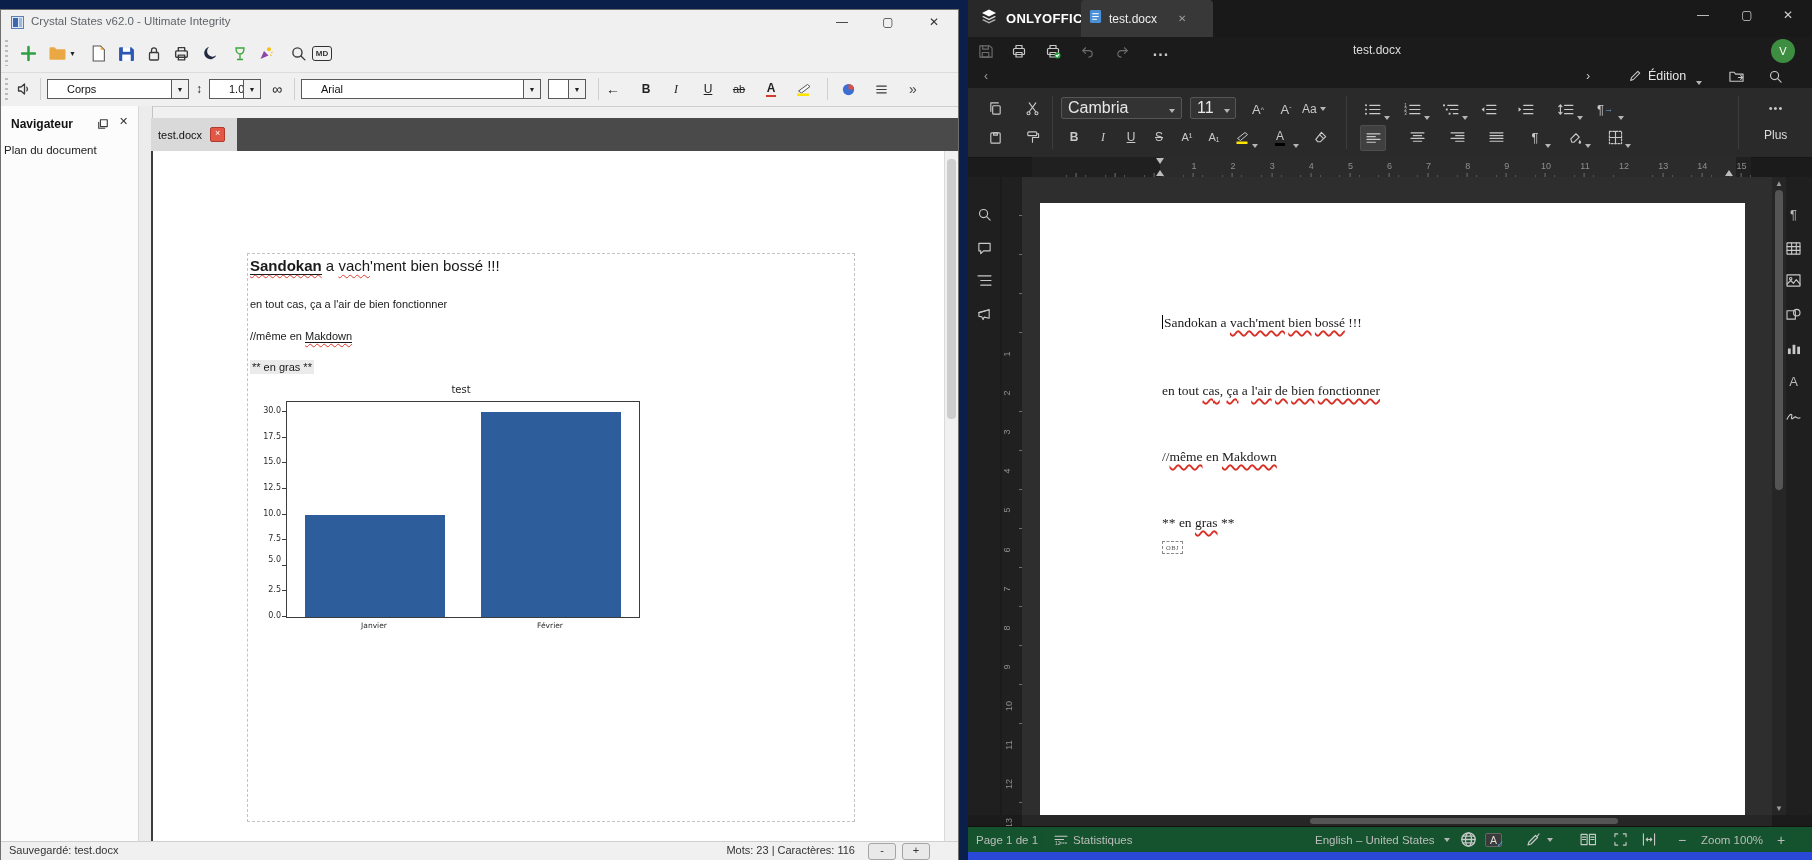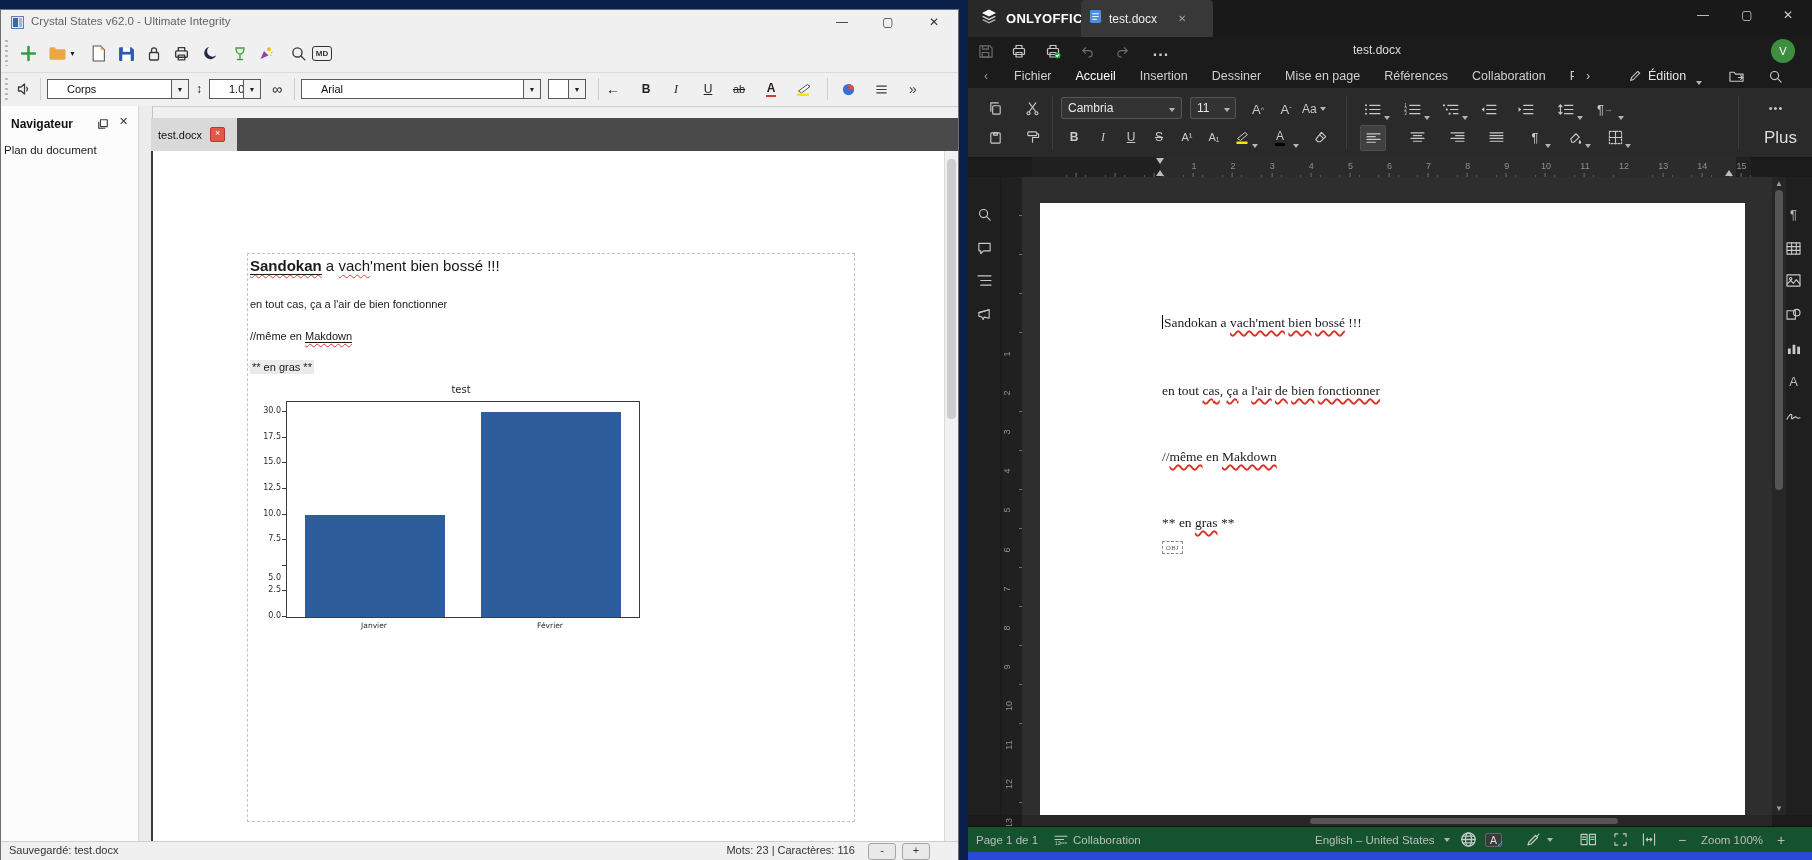--- a/index.html
+++ b/index.html
@@ -55,21 +55,21 @@
   .rw-tab{position:absolute;left:113px;top:0;width:132px;height:37px;background:#383838;display:flex;align-items:center;gap:7px;padding-left:8px;box-sizing:border-box;border-radius:4px 4px 0 0;}
   .rw-ctrl{position:absolute;top:0;width:40px;height:30px;text-align:center;line-height:30px;color:#cfcfcf;font-size:12px;}
   .rw-quick{position:absolute;left:0;top:37px;width:100%;height:28px;background:#1b1b1b;}
   .qic{position:absolute;top:2px;width:26px;height:24px;display:flex;align-items:center;justify-content:center;}
   .rw-menubar{position:absolute;left:0;top:65px;width:100%;height:23px;background:#1b1b1b;font-size:12.5px;}
   .mitem{position:relative;display:inline-block;color:#cfcfcf;margin-right:24px;line-height:23px;}
   .mitem.active{color:#fff;border-bottom:3px solid #4a76a8;}
   .rw-ribbon{position:absolute;left:0;top:88px;width:100%;height:69px;background:#2a2a2a;border-bottom:1px solid #161616;}
   .rsep{position:absolute;top:8px;bottom:8px;width:1px;background:#3d3d3d;}
   .ric{position:absolute;width:24px;height:24px;display:flex;align-items:center;justify-content:center;color:#c9c9c9;font-size:12px;}
-  .rcombo{position:absolute;height:22px;background:#333;border:1px solid #555;border-radius:2px;box-sizing:border-box;display:flex;align-items:center;font-size:12px;color:#e8e8e8;}
+  .rcombo{position:absolute;height:22px;background:#333;border:1px solid #555;border-radius:2px;box-sizing:border-box;display:flex;align-items:center;font-size:16px;color:#e8e8e8;}
   .rcombo .cv{flex:1;padding-left:6px;}
   .caret{width:0;height:0;border-left:3.5px solid transparent;border-right:3.5px solid transparent;border-top:4px solid #b5b5b5;display:inline-block;}
   .pressed{background:#404040;border:1px solid #4f4f4f;border-radius:2px;}
   .rw-ruler{position:absolute;left:64px;top:157px;width:719px;height:20px;background:#202020;}
   .ruler-active{position:absolute;left:128px;top:0;width:576px;height:100%;background:#2b2b2b;}
   .rnum{position:absolute;top:4px;font-size:9px;color:#8f8f8f;transform:translateX(-50%);}
   .vnum{position:absolute;left:2px;font-size:9px;color:#8f8f8f;transform:rotate(-90deg);}
   .lstrip{position:absolute;left:0;top:177px;width:32px;bottom:45px;background:#1f1f1f;}
   .rstrip{position:absolute;right:0;top:177px;width:37px;bottom:45px;background:#1f1f1f;}
   .strip-ic{position:absolute;left:0;width:100%;height:26px;display:flex;align-items:center;justify-content:center;color:#b9b9b9;}
@@ -282,21 +282,21 @@
           <span class="ytick" style="left: 4px; top: 53.625px;">17.5</span>
           <span class="ytickmark" style="left: 39px; top: 58.625px;"></span>
           <span class="ytick" style="left: 4px; top: 79.25px;">15.0</span>
           <span class="ytickmark" style="left: 39px; top: 84.25px;"></span>
           <span class="ytick" style="left: 4px; top: 104.875px;">12.5</span>
           <span class="ytickmark" style="left: 39px; top: 109.875px;"></span>
           <span class="ytick" style="left: 4px; top: 130.5px;">10.0</span>
           <span class="ytickmark" style="left: 39px; top: 135.5px;"></span>
           <span class="ytick" style="left: 4px; top: 156.125px;">7.5</span>
           <span class="ytickmark" style="left: 39px; top: 161.125px;"></span>
-          <span class="ytick" style="left: 4px; top: 195px;">5.0</span>
+          <span class="ytick" style="left: 4px; top: 177px;">5.0</span>
           <span class="ytickmark" style="left: 39px; top: 186.75px;"></span>
           <span class="ytick" style="left: 4px; top: 207.375px;">2.5</span>
           <span class="ytickmark" style="left: 39px; top: 212.375px;"></span>
           <span class="ytick" style="left: 4px; top: 233px;">0.0</span>
           <span class="ytickmark" style="left: 39px; top: 238px;"></span>
         </div>
       <div id="chart-xlabels">
           <span class="xlab" style="left: 131px; top: 243px;">Janvier</span>
           <span class="xlab" style="left: 307px; top: 243px;">Février</span>
         </div>
@@ -373,23 +373,20 @@
           <path d="M9.5 4l3 3-3 3"></path>
         </svg>
       </span>
     <span class="qic" style="left:180px;color:#c9c9c9;font-weight:bold;letter-spacing:1px;">...</span>
     <span class="abs" style="left:385px;top:6px;font-size:12px;color:#ddd;">test.docx</span>
     <span class="abs" style="left:803px;top:2px;width:24px;height:24px;border-radius:50%;background:#3e8e41;color:#fff;text-align:center;line-height:24px;font-size:11px;">V</span>
   </div>
 
   <div class="rw-menubar">
     <span class="abs" style="left:16px;top:0;line-height:23px;color:#9a9a9a;">‹</span>
-    <div class="abs" style="left:46px;top:0;width:560px;white-space:nowrap;overflow:hidden;">
-      <span class="mitem">Fichier</span><span class="mitem active">Accueil</span><span class="mitem">Insertion</span><span class="mitem">Dessiner</span><span class="mitem">Mise en page</span><span class="mitem">Références</span><span class="mitem">Collaboration</span><span class="mitem">P</span>
-    </div>
     <span class="abs" style="left:618px;top:0;line-height:23px;color:#cfcfcf;">›</span>
     <span class="abs" style="left:660px;top:4px;"><svg class="sw" width="14" height="14" viewBox="0 0 16 16">
           <path d="M3 13l1-3.2L11.2 2.6l2.2 2.2L6.2 12z"></path>
         </svg></span>
     <span class="abs" style="left:680px;top:0;line-height:23px;color:#e6e6e6;">Édition</span>
     <span class="abs" style="left:728px;top:9px;"><span class="caret"></span></span>
     <span class="abs" style="left:760px;top:4px;"><svg class="sw" width="17" height="15" viewBox="0 0 18 16">
           <path d="M2 13V3.5h4.5L8 5.5h8V13z"></path>
           <path d="M11 9h4M13.5 7l2 2-2 2"></path>
         </svg></span>
@@ -554,21 +551,21 @@
     <span class="abs" style="left:617px;top:46px;"><span class="caret"></span></span>
     <span class="ric" style="left:635px;top:37px;">
         <svg class="sw" width="15" height="15" viewBox="0 0 16 16">
           <rect x="1.5" y="1.5" width="13" height="13" stroke-dasharray="2 1.5"></rect>
           <path d="M8 1.5v13M1.5 8h13"></path>
         </svg>
       </span>
     <span class="abs" style="left:657px;top:46px;"><span class="caret"></span></span>
     <span class="rsep" style="left:770px;"></span>
     <span class="ric" style="left:796px;top:8px;font-size:11px;letter-spacing:1px;">•••</span>
-    <span class="abs" style="left:796px;top:40px;font-size:17px;color:#ddd;">Plus</span>
+    <span class="abs" style="left:796px;top:40px;font-size:12px;color:#ddd;">Plus</span>
   </div>
 
   <div class="rw-ruler">
     <div class="ruler-active"></div>
     <div class="abs" style="left:0;bottom:0;width:100%;height:4px;background:repeating-linear-gradient(90deg,transparent 0 38.1px,#6e6e6e 38.1px 39.1px);background-position:5.6px 0;"></div>
     <div class="abs" style="left:0;bottom:0;width:100%;height:2px;background:repeating-linear-gradient(90deg,transparent 0 18.55px,#555 18.55px 19.55px);background-position:15.1px 0;"></div>
     <div id="h-ruler-numbers">
         <span class="rnum" style="left: 162px;">1</span>
         <span class="rnum" style="left: 201.1px;">2</span>
         <span class="rnum" style="left: 240.2px;">3</span>
@@ -691,21 +688,21 @@
 
   <div class="rw-status">
     <div class="st-item" style="left:8px;">Page 1 de 1</div>
     <span class="st-sep" style="left:73px;"></span>
     <div class="st-item" style="left:86px;">
       <svg class="sw" width="14" height="12" viewBox="0 0 16 14">
           <path d="M1 2.5h14M1 6.5h10"></path>
           <text x="1" y="13" font-size="6" fill="#c9c9c9" stroke="none">12</text>
           <path d="M7 10.5h8" stroke-dasharray="1.5 1.5"></path>
         </svg>
-      <span>Collaboration</span>
+      <span>Statistiques</span>
     </div>
     <div class="st-item" style="left:347px;">
       <span>English – United States</span>
         <span class="caret" style="margin-left:4px;"></span>
     </div>
     <div class="st-item" style="left:492px;">
         <svg class="sw" width="17" height="17" viewBox="0 0 16 16">
           <circle cx="8" cy="8" r="6.3"></circle>
           <ellipse cx="8" cy="8" rx="2.8" ry="6.3"></ellipse>
           <path d="M1.7 8h12.6M2.6 4.8h10.8M2.6 11.2h10.8"></path>

